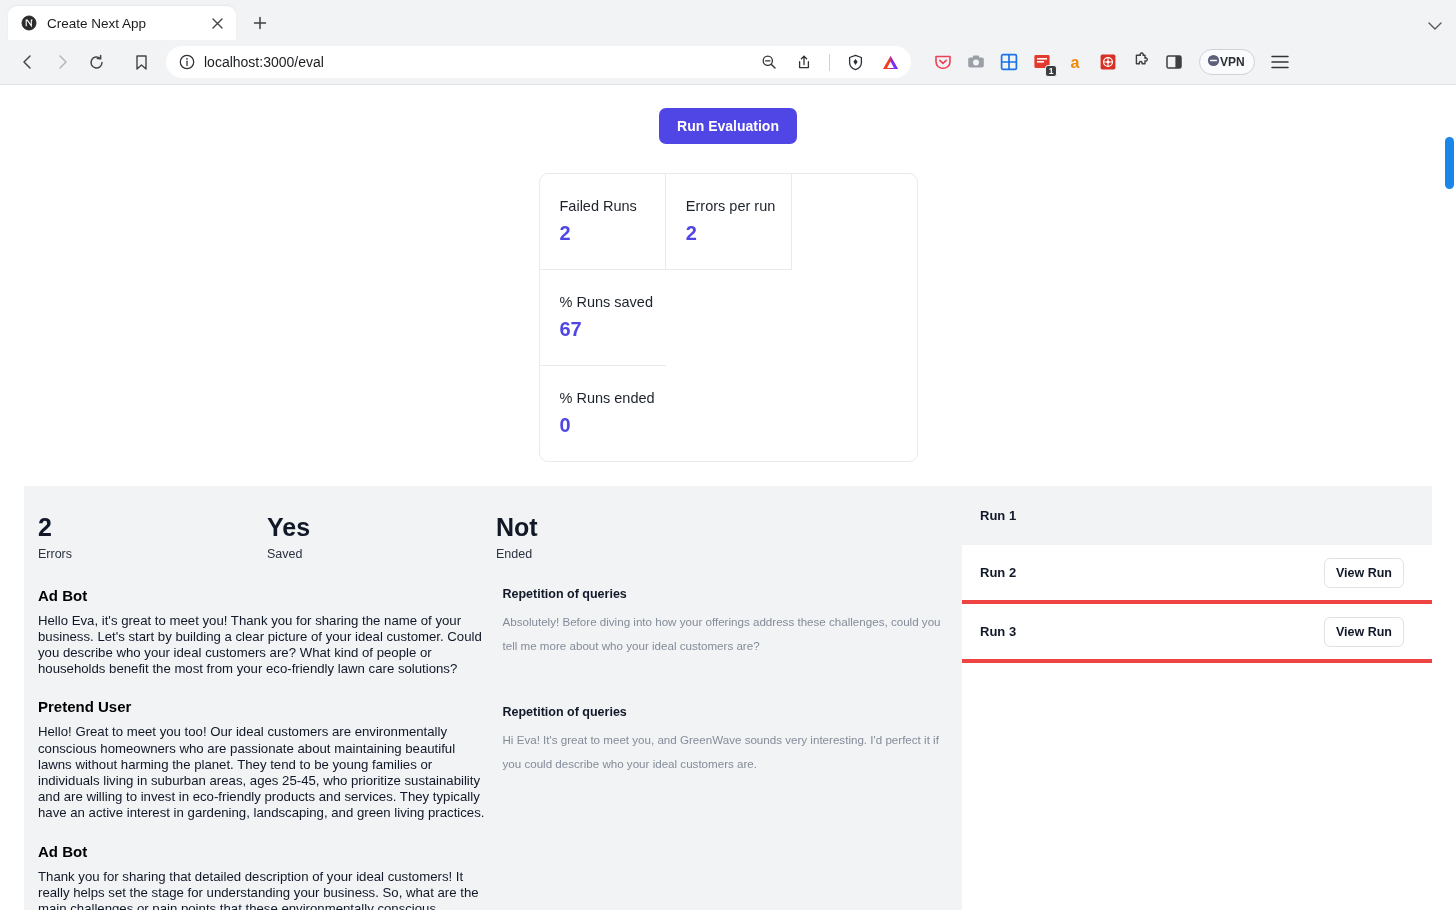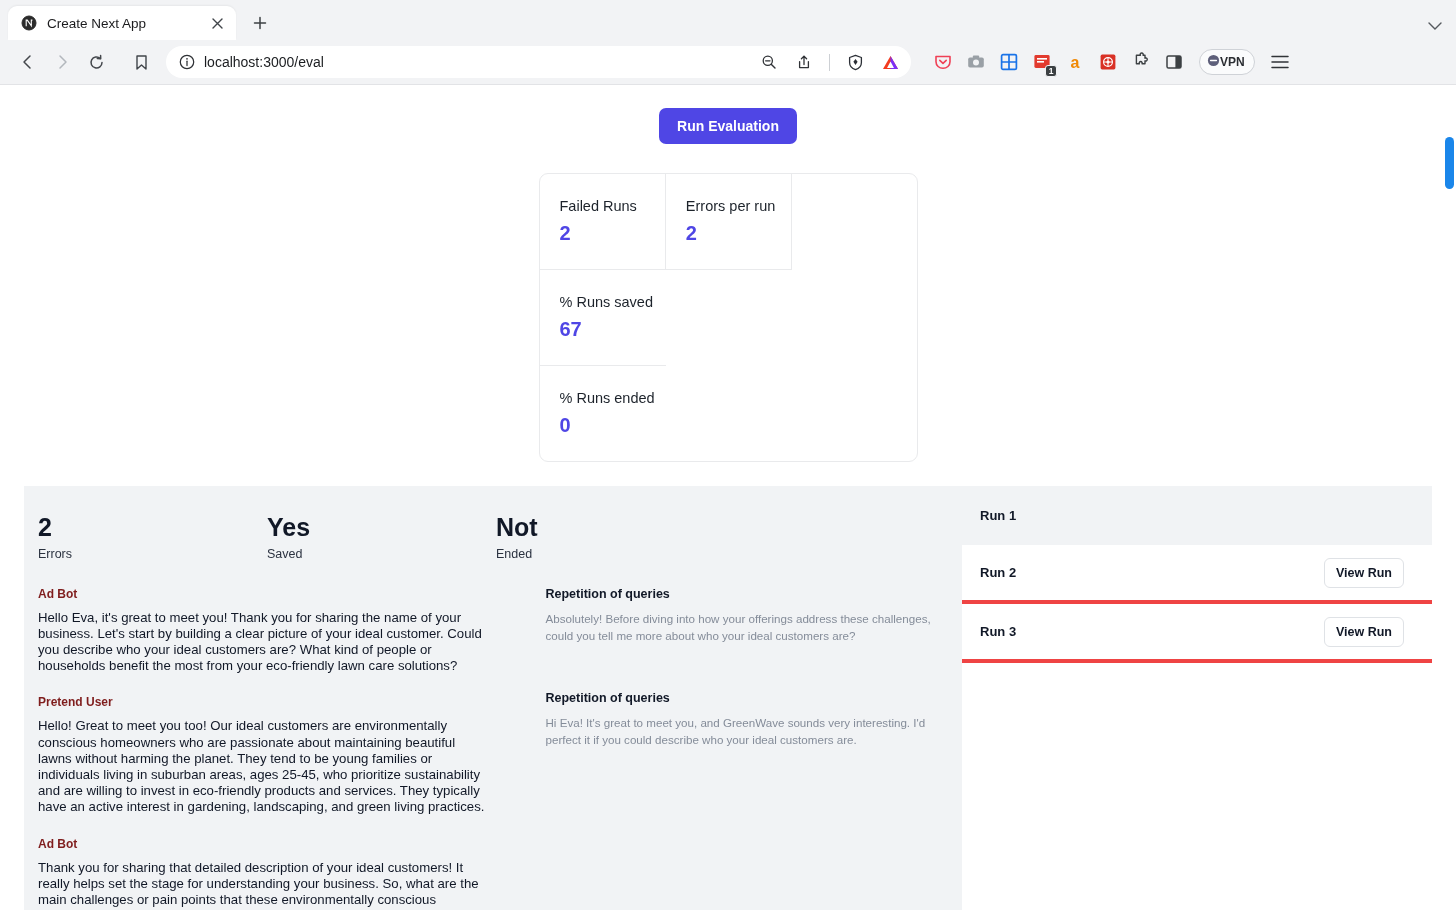--- a/index.html
+++ b/index.html
@@ -296,40 +296,40 @@
     display: flex;
     padding-left: 14px;
   }
   .convo-col {
     width: 466px;
     padding-right: 10px;
   }
   .convo-col.annotations { width: 460px; }
   .msg { margin-bottom: 21px; }
   .msg-role {
-    font-size: 12px;
-    font-weight: bold;
-    color: #7f1d1d;
+    font-size: 15px;
+    font-weight: bold;
+    color: #000000;
     margin-bottom: 9px;
   }
   .msg-body {
     font-size: 13.2px;
     line-height: 16.2px;
     color: #111827;
   }
-  .ann { margin-bottom: 21px; margin-left: 43px; }
+  .ann { margin-bottom: 21px; }
   .ann-title {
     font-size: 12.5px;
     font-weight: bold;
     color: #111827;
     margin-bottom: 9px;
   }
   .ann-body {
     font-size: 11.6px;
-    line-height: 17px;
+    line-height: 24px;
     color: #848c99;
   }
   .ann-spacer-1 { height: 26px; }
 
   
   .runs-panel {
     width: 471px;
     background: #ffffff;
     border-left: 1px solid #f1f3f5;
   }

